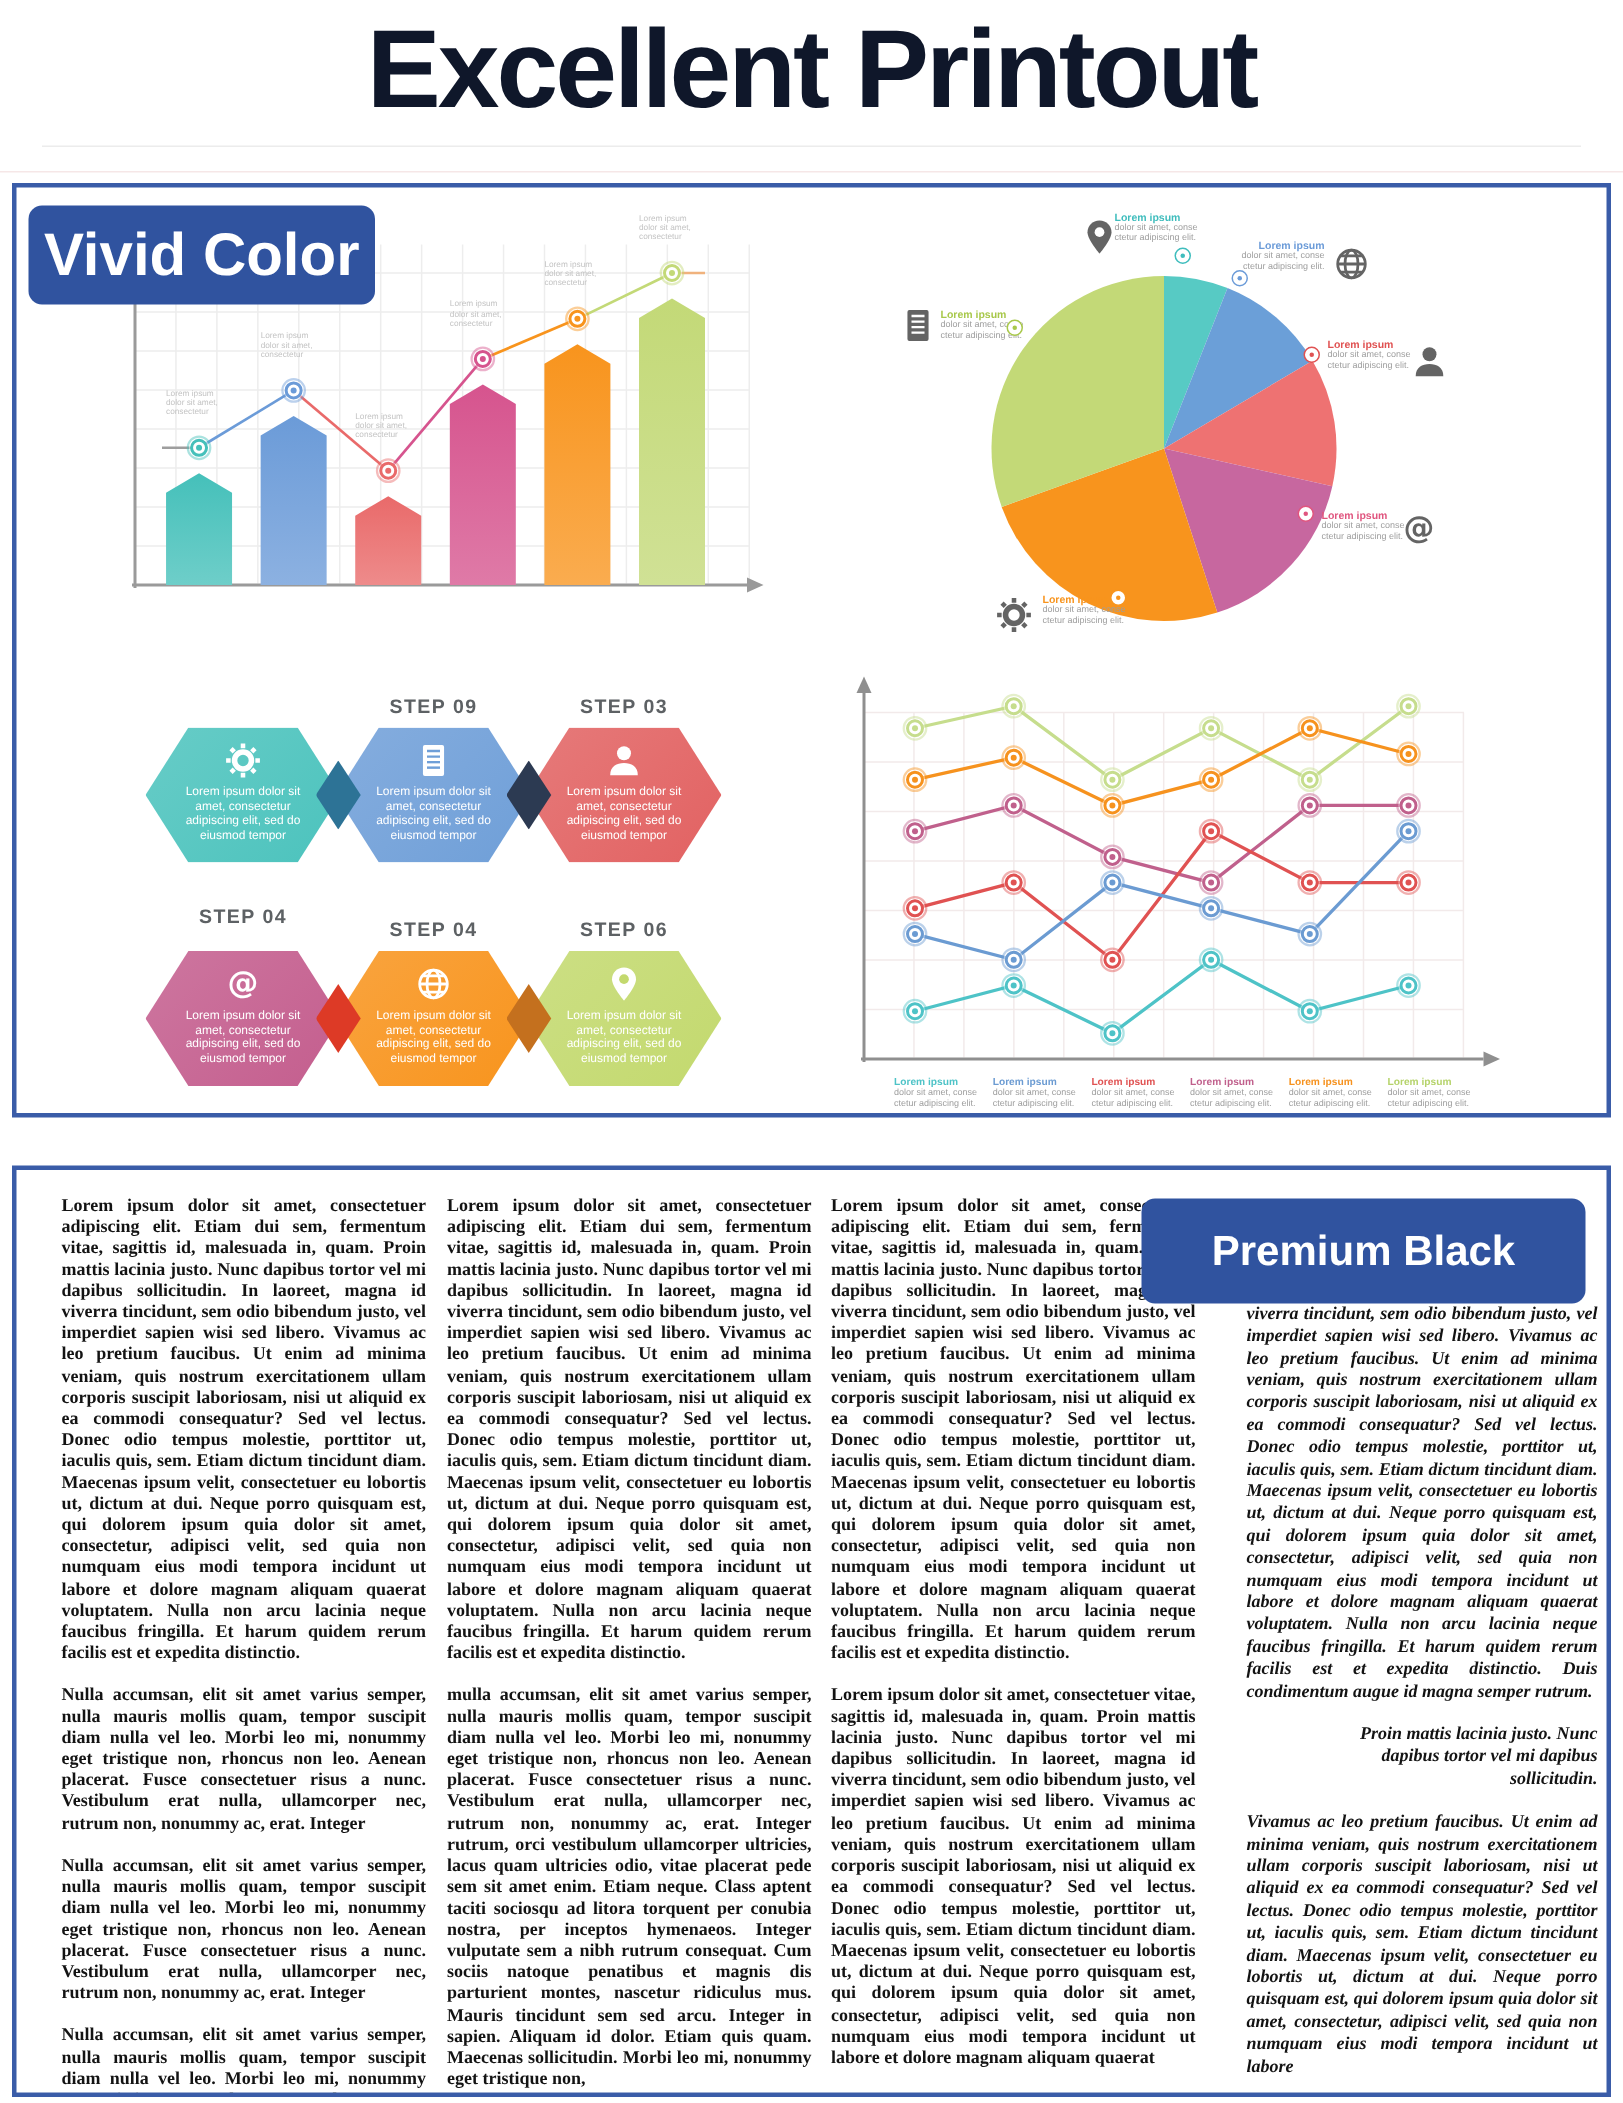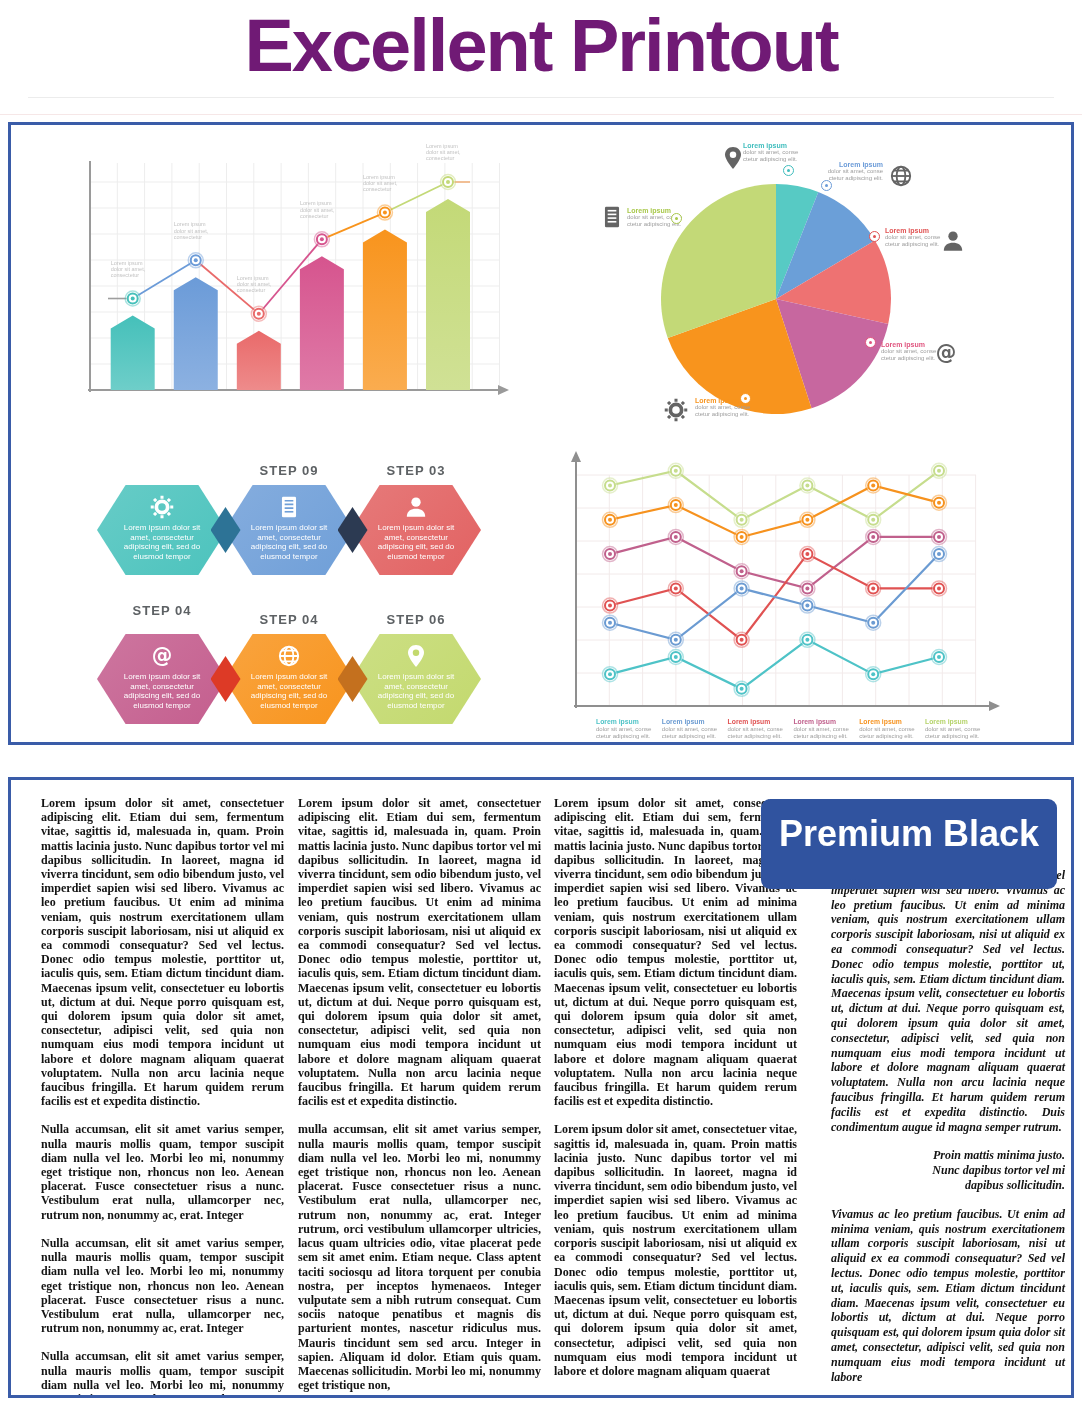--- a/index.html
+++ b/index.html
@@ -1,28 +1,28 @@
 <!DOCTYPE html>
 <html><head>
 <meta charset="utf-8">
 <style>
   html,body{margin:0;padding:0;background:#fff;}
   .page{position:relative;width:1082px;height:1402px;background:#fff;overflow:hidden;
         font-family:"Liberation Sans",sans-serif;}
   .page-title{position:absolute;top:0;left:0;width:100%;text-align:center;
-        font-size:74px;font-weight:bold;color:#701a75;letter-spacing:-2px;line-height:92px;}
+        font-size:74px;font-weight:bold;color:#0f172a;letter-spacing:-2px;line-height:92px;}
   .rule1{position:absolute;left:28px;right:28px;top:97px;height:1px;background:#ececec;}
   .rule2{position:absolute;left:0;right:0;top:114px;height:1px;background:#f6e7e7;}
   .panel{position:absolute;background:#fff;border:3px solid #3a5ca8;box-sizing:border-box;overflow:hidden;}
   .panel-vivid{left:8px;top:122px;width:1066px;height:623px;}
   .panel-black{left:8px;top:777px;width:1066px;height:621px;}
   .badge{position:absolute;background:#30539f;color:#fff;font-weight:bold;text-align:center;
         border-radius:9px;z-index:5;}
   .badge-vivid{left:8px;top:12px;width:231px;height:66px;font-size:40px;line-height:66px;}
-  .badge-black{left:750px;top:19px;width:296px;height:90px;font-size:36px;line-height:70px;}
+  .badge-black{left:750px;top:19px;width:296px;height:70px;font-size:28px;line-height:70px;}
   .chart-wrap{position:absolute;}
   .tiny-label{position:absolute;font-size:5.5px;line-height:6.2px;color:#c3c3c3;width:46px;}
   .step-title{position:absolute;font-size:13px;font-weight:bold;color:#5d6164;letter-spacing:1px;
         text-align:center;width:130px;}
   .hex{position:absolute;width:130px;height:90px;text-align:center;color:#fff;
         clip-path:polygon(0% 50%,22% 0%,78% 0%,100% 50%,78% 100%,22% 100%);}
   .hex-icon{margin-top:9px;height:27px;}
   .hex-text{font-size:8px;line-height:9.5px;width:88px;margin:2px auto 0;}
   .diamond{position:absolute;width:30px;height:46px;clip-path:polygon(50% 0,100% 50%,50% 100%,0 50%);}
   .callout-icon{position:absolute;width:26px;height:26px;}
@@ -41,20 +41,21 @@
 </style>
 </head>
 <body>
 
 <div class="page">
   <div class="page-title">Excellent Printout</div>
   <div class="rule1"></div>
   <div class="rule2"></div>
 
   <div class="panel panel-vivid">
+    <div class="badge badge-vivid">Vivid Color</div>
     <div class="chart-wrap" id="bar-wrap" style="left:49px;top:28px;width:450px;height:270px;overflow:visible;">
       <svg id="bar-svg" width="450" height="270" viewBox="0 0 450 270">
           <defs>
             <linearGradient id="bg0" x1="0" y1="0" x2="0" y2="1">
               <stop offset="0%" stop-color="#45c0ba"></stop>
               <stop offset="100%" stop-color="rgb(110,206,201)"></stop>
             </linearGradient>
             <linearGradient id="bg1" x1="0" y1="0" x2="0" y2="1">
               <stop offset="0%" stop-color="#6b9bd8"></stop>
               <stop offset="100%" stop-color="rgb(140,177,225)"></stop>
@@ -458,18 +459,18 @@
         <div class="col" style="left: 287px; top: 16px; width: 243px;">
           <p>Lorem ipsum dolor sit amet, consectetuer adipiscing elit. Etiam dui sem, fermentum vitae, sagittis id, malesuada in, quam. Proin mattis lacinia justo. Nunc dapibus tortor vel mi dapibus sollicitudin. In laoreet, magna id viverra tincidunt, sem odio bibendum justo, vel imperdiet sapien wisi sed libero. Vivamus ac leo pretium faucibus. Ut enim ad minima veniam, quis nostrum exercitationem ullam corporis suscipit laboriosam, nisi ut aliquid ex ea commodi consequatur? Sed vel lectus. Donec odio tempus molestie, porttitor ut, iaculis quis, sem. Etiam dictum tincidunt diam. Maecenas ipsum velit, consectetuer eu lobortis ut, dictum at dui. Neque porro quisquam est, qui dolorem ipsum quia dolor sit amet, consectetur, adipisci velit, sed quia non numquam eius modi tempora incidunt ut labore et dolore magnam aliquam quaerat voluptatem. Nulla non arcu lacinia neque faucibus fringilla. Et harum quidem rerum facilis est et expedita distinctio.</p>
           <p>mulla accumsan, elit sit amet varius semper, nulla mauris mollis quam, tempor suscipit diam nulla vel leo. Morbi leo mi, nonummy eget tristique non, rhoncus non leo. Aenean placerat. Fusce consectetuer risus a nunc. Vestibulum erat nulla, ullamcorper nec, rutrum non, nonummy ac, erat. Integer rutrum, orci vestibulum ullamcorper ultricies, lacus quam ultricies odio, vitae placerat pede sem sit amet enim. Etiam neque. Class aptent taciti sociosqu ad litora torquent per conubia nostra, per inceptos hymenaeos. Integer vulputate sem a nibh rutrum consequat. Cum sociis natoque penatibus et magnis dis parturient montes, nascetur ridiculus mus. Mauris tincidunt sem sed arcu. Integer in sapien. Aliquam id dolor. Etiam quis quam. Maecenas sollicitudin. Morbi leo mi, nonummy eget tristique non,</p>
         </div>
         <div class="col" style="left: 543px; top: 16px; width: 243px;">
           <p>Lorem ipsum dolor sit amet, consectetuer adipiscing elit. Etiam dui sem, fermentum vitae, sagittis id, malesuada in, quam. Proin mattis lacinia justo. Nunc dapibus tortor vel mi dapibus sollicitudin. In laoreet, magna id viverra tincidunt, sem odio bibendum justo, vel imperdiet sapien wisi sed libero. Vivamus ac leo pretium faucibus. Ut enim ad minima veniam, quis nostrum exercitationem ullam corporis suscipit laboriosam, nisi ut aliquid ex ea commodi consequatur? Sed vel lectus. Donec odio tempus molestie, porttitor ut, iaculis quis, sem. Etiam dictum tincidunt diam. Maecenas ipsum velit, consectetuer eu lobortis ut, dictum at dui. Neque porro quisquam est, qui dolorem ipsum quia dolor sit amet, consectetur, adipisci velit, sed quia non numquam eius modi tempora incidunt ut labore et dolore magnam aliquam quaerat voluptatem. Nulla non arcu lacinia neque faucibus fringilla. Et harum quidem rerum facilis est et expedita distinctio.</p>
           <p>Lorem ipsum dolor sit amet, consectetuer vitae, sagittis id, malesuada in, quam. Proin mattis lacinia justo. Nunc dapibus tortor vel mi dapibus sollicitudin. In laoreet, magna id viverra tincidunt, sem odio bibendum justo, vel imperdiet sapien wisi sed libero. Vivamus ac leo pretium faucibus. Ut enim ad minima veniam, quis nostrum exercitationem ullam corporis suscipit laboriosam, nisi ut aliquid ex ea commodi consequatur? Sed vel lectus. Donec odio tempus molestie, porttitor ut, iaculis quis, sem. Etiam dictum tincidunt diam. Maecenas ipsum velit, consectetuer eu lobortis ut, dictum at dui. Neque porro quisquam est, qui dolorem ipsum quia dolor sit amet, consectetur, adipisci velit, sed quia non numquam eius modi tempora incidunt ut labore et dolore magnam aliquam quaerat</p>
         </div>
         <div class="col italic" style="left: 820px; top: 88px; width: 234px;">
           <p>viverra tincidunt, sem odio bibendum justo, vel imperdiet sapien wisi sed libero. Vivamus ac leo pretium faucibus. Ut enim ad minima veniam, quis nostrum exercitationem ullam corporis suscipit laboriosam, nisi ut aliquid ex ea commodi consequatur? Sed vel lectus. Donec odio tempus molestie, porttitor ut, iaculis quis, sem. Etiam dictum tincidunt diam. Maecenas ipsum velit, consectetuer eu lobortis ut, dictum at dui. Neque porro quisquam est, qui dolorem ipsum quia dolor sit amet, consectetur, adipisci velit, sed quia non numquam eius modi tempora incidunt ut labore et dolore magnam aliquam quaerat voluptatem. Nulla non arcu lacinia neque faucibus fringilla. Et harum quidem rerum facilis est et expedita distinctio. Duis condimentum augue id magna semper rutrum.</p>
-          <p class="right">Proin mattis minima justo. Nunc dapibus tortor vel mi dapibus sollicitudin.</p>
+          <p class="right">Proin mattis lacinia justo. Nunc dapibus tortor vel mi dapibus sollicitudin.</p>
           <p>Vivamus ac leo pretium faucibus. Ut enim ad minima veniam, quis nostrum exercitationem ullam corporis suscipit laboriosam, nisi ut aliquid ex ea commodi consequatur? Sed vel lectus. Donec odio tempus molestie, porttitor ut, iaculis quis, sem. Etiam dictum tincidunt diam. Maecenas ipsum velit, consectetuer eu lobortis ut, dictum at dui. Neque porro quisquam est, qui dolorem ipsum quia dolor sit amet, consectetur, adipisci velit, sed quia non numquam eius modi tempora incidunt ut labore</p>
         </div>
       </div>
   </div>
 </div>
 
 </body></html>

